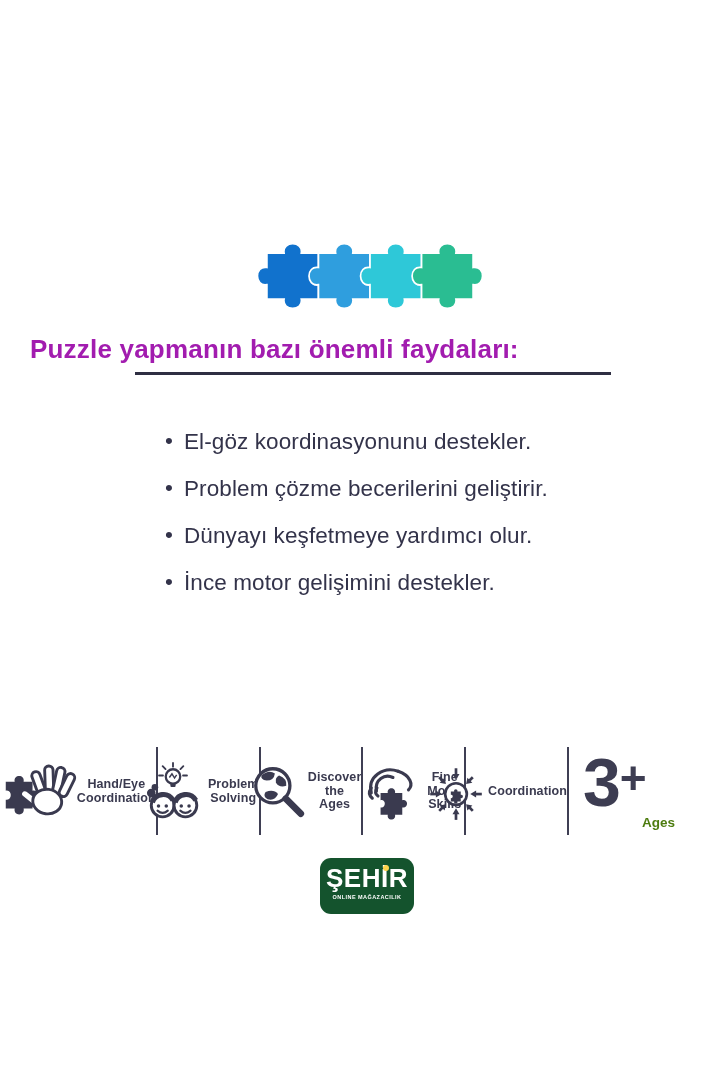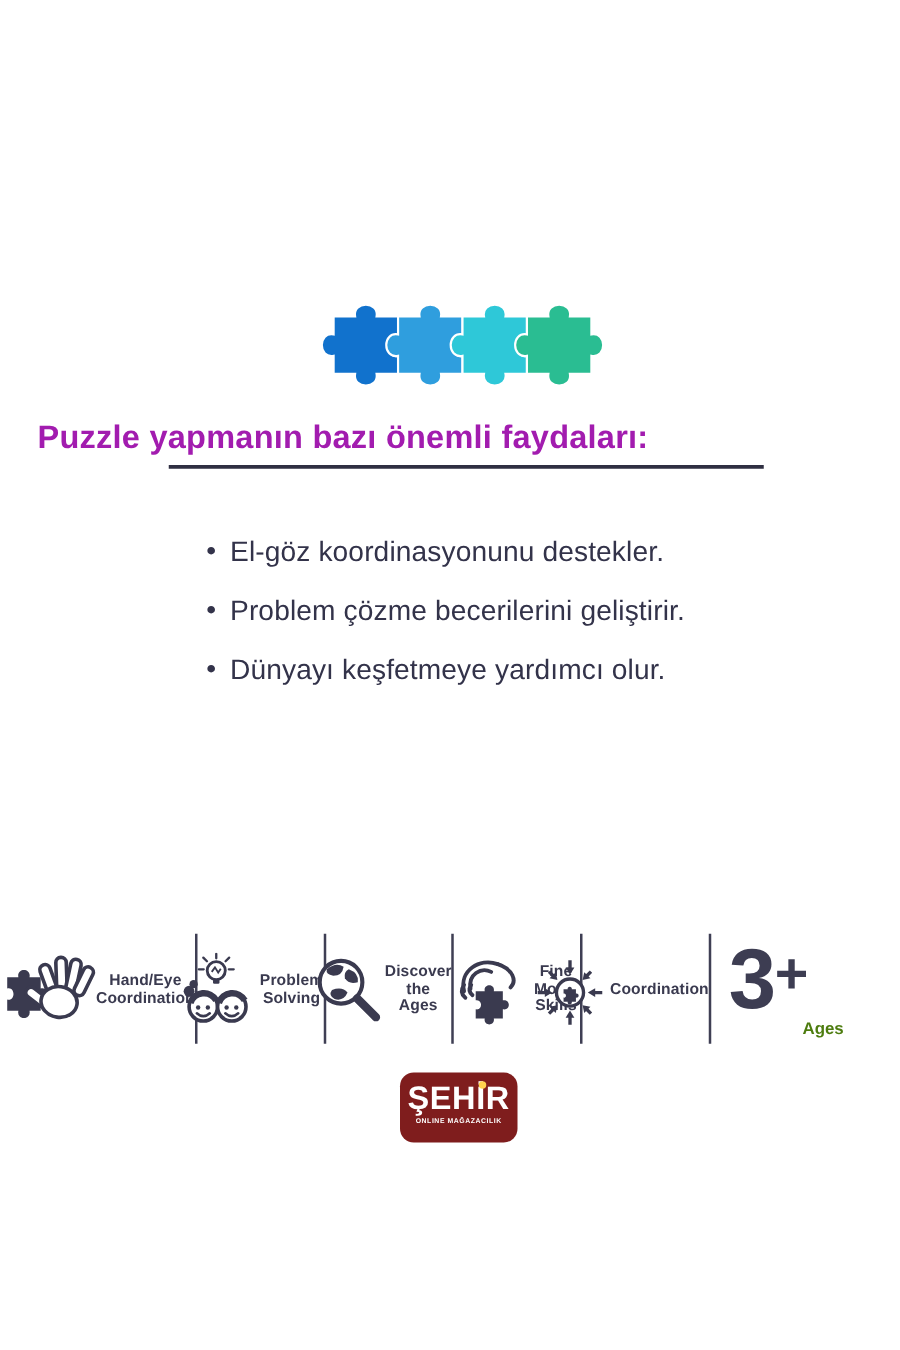--- a/index.html
+++ b/index.html
@@ -55,21 +55,21 @@
     font-size:68px;line-height:64px;letter-spacing:-1px;white-space:nowrap;
   }
   .age-plus{font-size:46px;vertical-align:12px;letter-spacing:0;}
   .age-label{
     position:absolute;right:4px;bottom:8px;font-size:13.5px;font-weight:bold;
     color:#4d7c0f;
   }
   
   .logo{
     position:absolute;left:320px;top:858px;width:94px;height:56px;
-    background:#7f1d1d;border-radius:11px;text-align:center;color:#ffffff;
+    background:#14532d;border-radius:11px;text-align:center;color:#ffffff;
   }
   .logo-name{
     font-weight:bold;font-size:26px;line-height:30px;margin-top:5px;
     letter-spacing:0.5px;
   }
   .logo-bulb{
     position:absolute;left:63px;top:7px;width:6px;height:6px;
     border-radius:50%;background:#ffd34d;
   }
   .logo-subtitle{
@@ -91,20 +91,21 @@
     </g>
   </svg>
 
   <div class="title">Puzzle yapmanın bazı önemli faydaları:</div>
   <div class="title-underline"></div>
 
   <ul class="benefits">
     <li>El-göz koordinasyonunu destekler.</li>
     <li>Problem çözme becerilerini geliştirir.</li>
     <li>Dünyayı keşfetmeye yardımcı olur.</li>
+    <li>İnce motor gelişimini destekler.</li>
   </ul>
 
   <div class="features">
 
     <div class="feature">
       <div class="feat-icon">
         <svg width="80" height="58" viewBox="0 0 64 52">
           <path fill="#3a3a4f" d="M4,16 h8 c-1.5,-7 9.5,-7 8,0 h8 v8 c7,-1.5 7,9.5 0,8 v8 h-8 c1.5,7 -9.5,7 -8,0 h-8 v-8 c6,1.5 6,-9.5 0,-8 z"></path>
           <g transform="translate(26,-2) rotate(8,18,30)" stroke="#3a3a4f" stroke-width="2.6" fill="#ffffff">
             <rect x="2" y="10" width="7.5" height="22" rx="3.7" transform="rotate(-28,6,20)"></rect>

